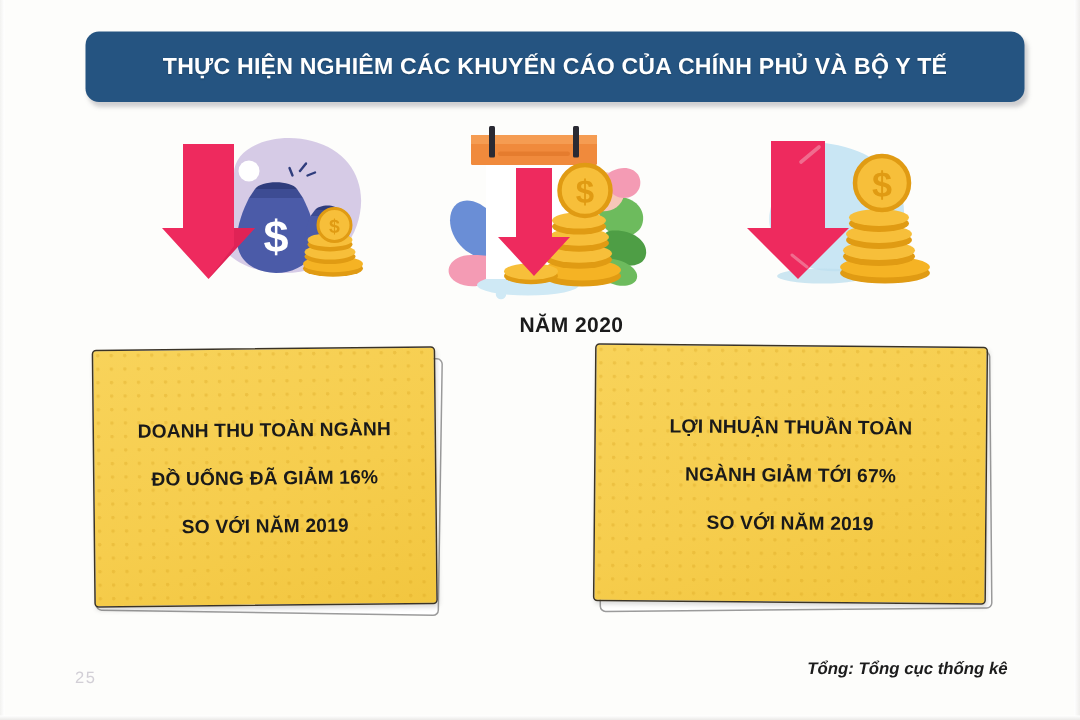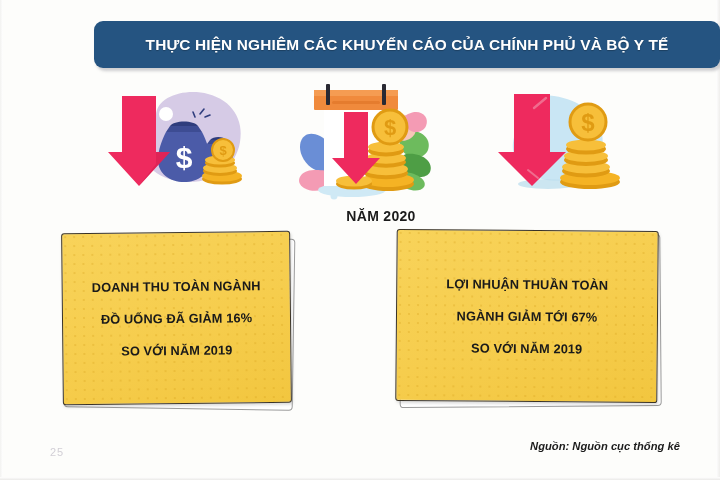--- a/index.html
+++ b/index.html
@@ -44,21 +44,20 @@
   #title-banner {
     position: absolute;
     left: 57px; top: 21px;
     width: 626px; height: 47px;
     background: #255481;
     border-radius: 9px;
     box-shadow: 2px 3px 3px rgba(120,120,130,0.35);
     display: flex;
     align-items: center;
     justify-content: center;
-    margin-left: 37px;
   }
   #title-banner .title-text {
     color: #ffffff;
     font-size: 15.4px;
     font-weight: bold;
     letter-spacing: 0.15px;
     white-space: nowrap;
     text-shadow: 0 1px 1px rgba(0,0,0,0.25);
   }
 
@@ -300,16 +299,16 @@
 
   <div class="card-wrap" id="card-right-wrap">
     <div class="card-back"></div>
     <div class="card">
       <div class="card-line">LỢI NHUẬN THUẦN TOÀN</div>
       <div class="card-line">NGÀNH GIẢM TỚI 67%</div>
       <div class="card-line">SO VỚI NĂM 2019</div>
     </div>
   </div>
 
-  <div id="source-note">Nguồn: Nguồn cục thống kê</div>
+  <div id="source-note">Tổng: Tổng cục thống kê</div>
   <div id="page-number">25</div>
 
 </div>
 
 </body></html>

